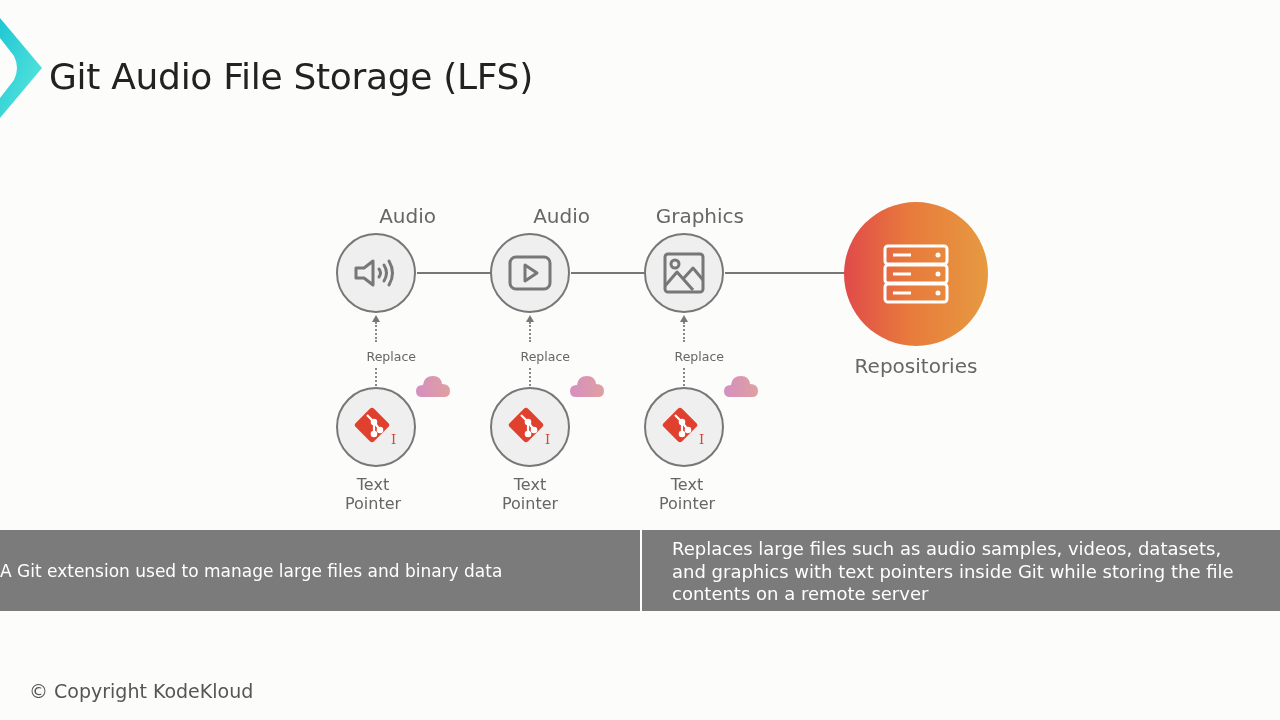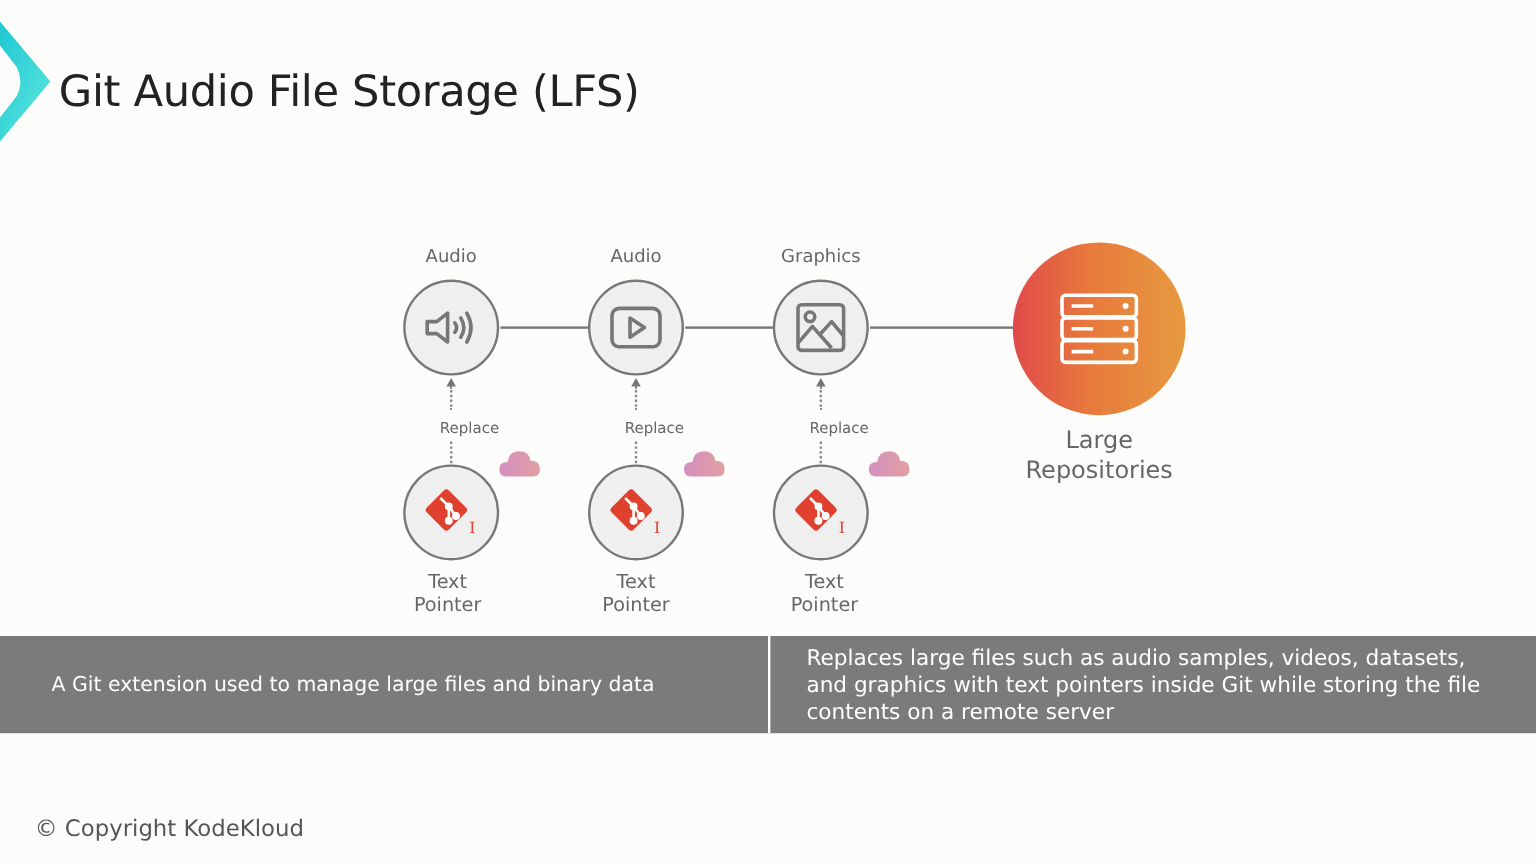--- a/index.html
+++ b/index.html
@@ -9,21 +9,21 @@
     font-family:"DejaVu Sans", sans-serif;
     color:#666;
   }
   .logo-mark { position:absolute; left:0; top:18px; width:44px; height:100px; }
   .title {
     position:absolute; left:49px; top:54px;
     font-size:36px; color:#222; font-weight:normal; letter-spacing:-0.3px;
     margin:0; line-height:46px;
   }
   .diagram { position:absolute; left:0; top:0; width:1280px; height:530px; }
-  .cat-label { position:absolute; font-size:15px; color:#666; width:120px; text-align:center; }
+  .cat-label { position:absolute; font-size:20px; color:#666; width:120px; text-align:right; }
   .node {
     position:absolute; width:80px; height:80px; border-radius:50%;
     border:2px solid #777; background:#efefef; box-sizing:border-box;
     display:flex; align-items:center; justify-content:center;
   }
   .hline { position:absolute; height:2px; background:#777; top:272px; }
   .replace-label { position:absolute; font-size:12.5px; color:#666; width:80px; text-align:right; }
   .dotted { position:absolute; width:0; border-left:2px dotted #888; }
   .arrowhead { position:absolute; width:0; height:0;
     border-left:4px solid transparent; border-right:4px solid transparent; border-bottom:7px solid #777; }
@@ -32,21 +32,21 @@
   .repo {
     position:absolute; left:844px; top:202px; width:144px; height:144px; border-radius:50%;
     background:linear-gradient(90deg,#e04a4a 0%, #e87a3c 45%, #e69a40 100%);
     display:flex; align-items:center; justify-content:center;
   }
   .repo-label { position:absolute; left:836px; top:354px; width:160px; text-align:center; font-size:20px; color:#666; line-height:25px; }
   .band {
     position:absolute; left:0; top:530px; width:1280px; height:81px; background:#7a7b7a;
     display:flex;
   }
-  .band-left { width:640px; box-sizing:border-box; padding-left:43px; display:flex; align-items:center; color:#fff; font-size:17px; }
+  .band-left { width:640px; box-sizing:border-box; display:flex; align-items:center; color:#fff; font-size:17px; }
   .band-divider { width:2px; background:#fff; }
   .band-right { flex:1; box-sizing:border-box; padding:8px 30px 12px 30px; color:#fff; font-size:18px; line-height:22.5px; }
   .copyright { position:absolute; left:29px; top:680px; font-size:19px; color:#555; }
 </style>
 </head>
 <body>
 
 <svg class="logo-mark" viewBox="0 0 44 100">
   <defs>
     <linearGradient id="lg" x1="0" y1="0" x2="1" y2="1">
@@ -99,21 +99,20 @@
       <rect x="2" y="40" width="62" height="18" rx="3"></rect>
       <line x1="10" y1="11" x2="28" y2="11"></line>
       <line x1="10" y1="30" x2="28" y2="30"></line>
       <line x1="10" y1="49" x2="28" y2="49"></line>
       <circle cx="55" cy="11" r="1" fill="#fff"></circle>
       <circle cx="55" cy="30" r="1" fill="#fff"></circle>
       <circle cx="55" cy="49" r="1" fill="#fff"></circle>
     </svg>
   </div>
   <div class="repo-label">
-    <div>Large</div>
     <div>Repositories</div>
   </div>
 
   <div class="arrowhead" style="left:372px; top:315px;"></div>
   <div class="dotted" style="left:375px; top:322px; height:20px;"></div>
   <div class="replace-label" style="left:336px; top:349px;">Replace</div>
   <div class="dotted" style="left:375px; top:368px; height:18px;"></div>
 
   <div class="arrowhead" style="left:526px; top:315px;"></div>
   <div class="dotted" style="left:529px; top:322px; height:20px;"></div>

